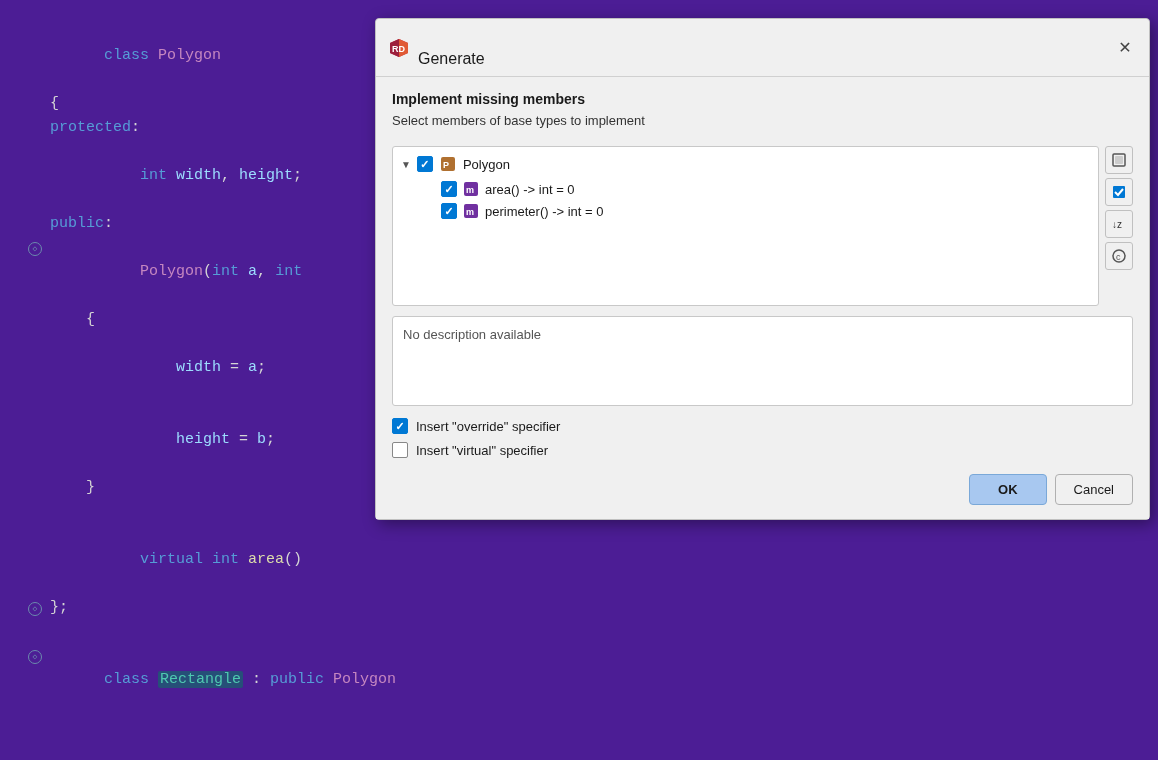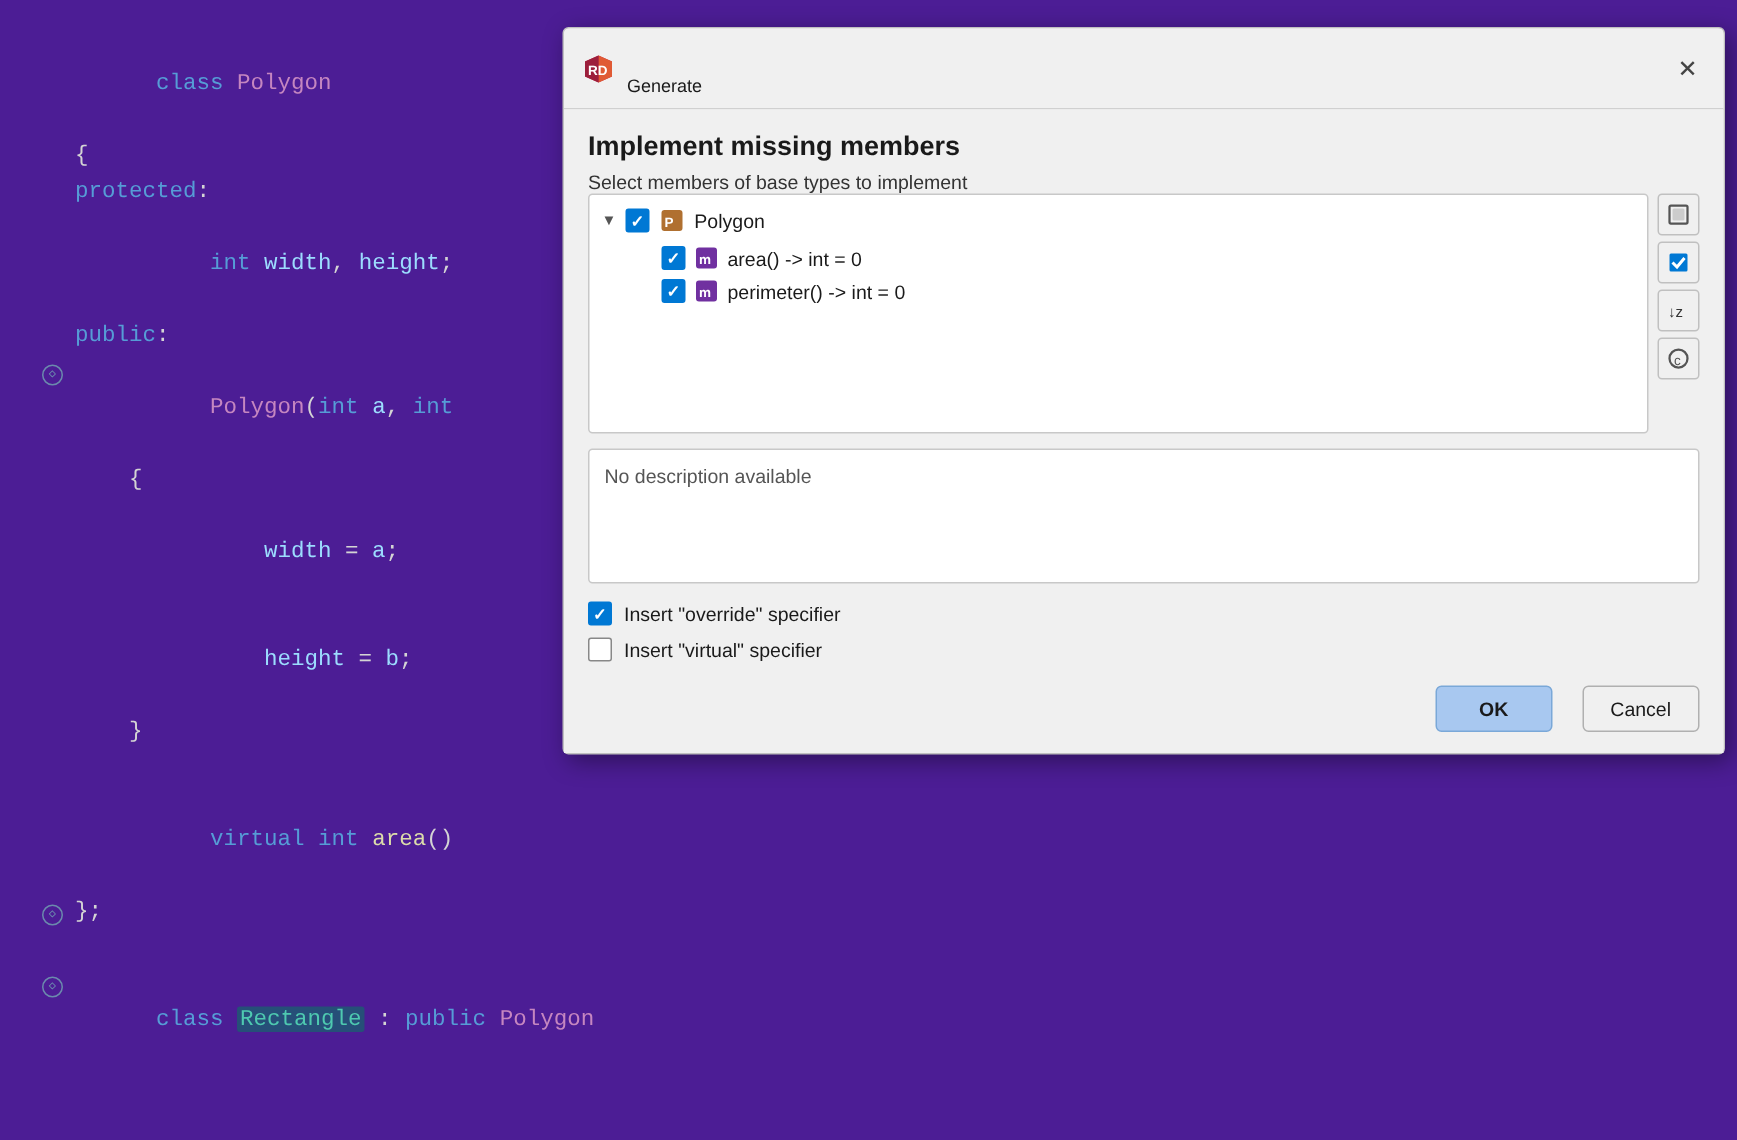--- a/index.html
+++ b/index.html
@@ -97,21 +97,21 @@
     }
 
     .dialog-logo {
       width: 22px;
       height: 22px;
       margin-right: 8px;
       flex-shrink: 0;
     }
 
     .dialog-title {
-      font-size: 12px;
+      font-size: 16px;
       font-weight: normal;
       color: #1a1a1a;
       flex: 1;
       margin-top: 23px;
     }
 
     .dialog-close {
       width: 24px;
       height: 24px;
       display: flex;
@@ -122,30 +122,30 @@
       cursor: pointer;
       border-radius: 3px;
     }
 
     .dialog-body {
       padding: 14px 16px;
       background: #f0f0f0;
     }
 
     .dialog-section-title {
-      font-size: 18px;
+      font-size: 14px;
       font-weight: bold;
       color: #1a1a1a;
       margin-bottom: 6px;
     }
 
     .dialog-subtitle {
       font-size: 13px;
       color: #333;
-      margin-bottom: 0;
+      margin-bottom: 18px;
     }
 
     .dialog-main-area {
       display: flex;
       gap: 6px;
       margin-bottom: 10px;
     }
 
     .tree-panel {
       flex: 1;
@@ -264,21 +264,21 @@
     }
 
     .checkbox-row label {
       font-size: 13px;
       color: #1a1a1a;
     }
 
     .dialog-footer {
       display: flex;
       justify-content: flex-end;
-      gap: 20px;
+      gap: 8px;
       padding-top: 8px;
     }
 
     .btn-ok {
       padding: 7px 28px;
       background: #a8c8f0;
       border: 1px solid #7aa8d8;
       border-radius: 4px;
       font-size: 13px;
       color: #1a1a1a;

